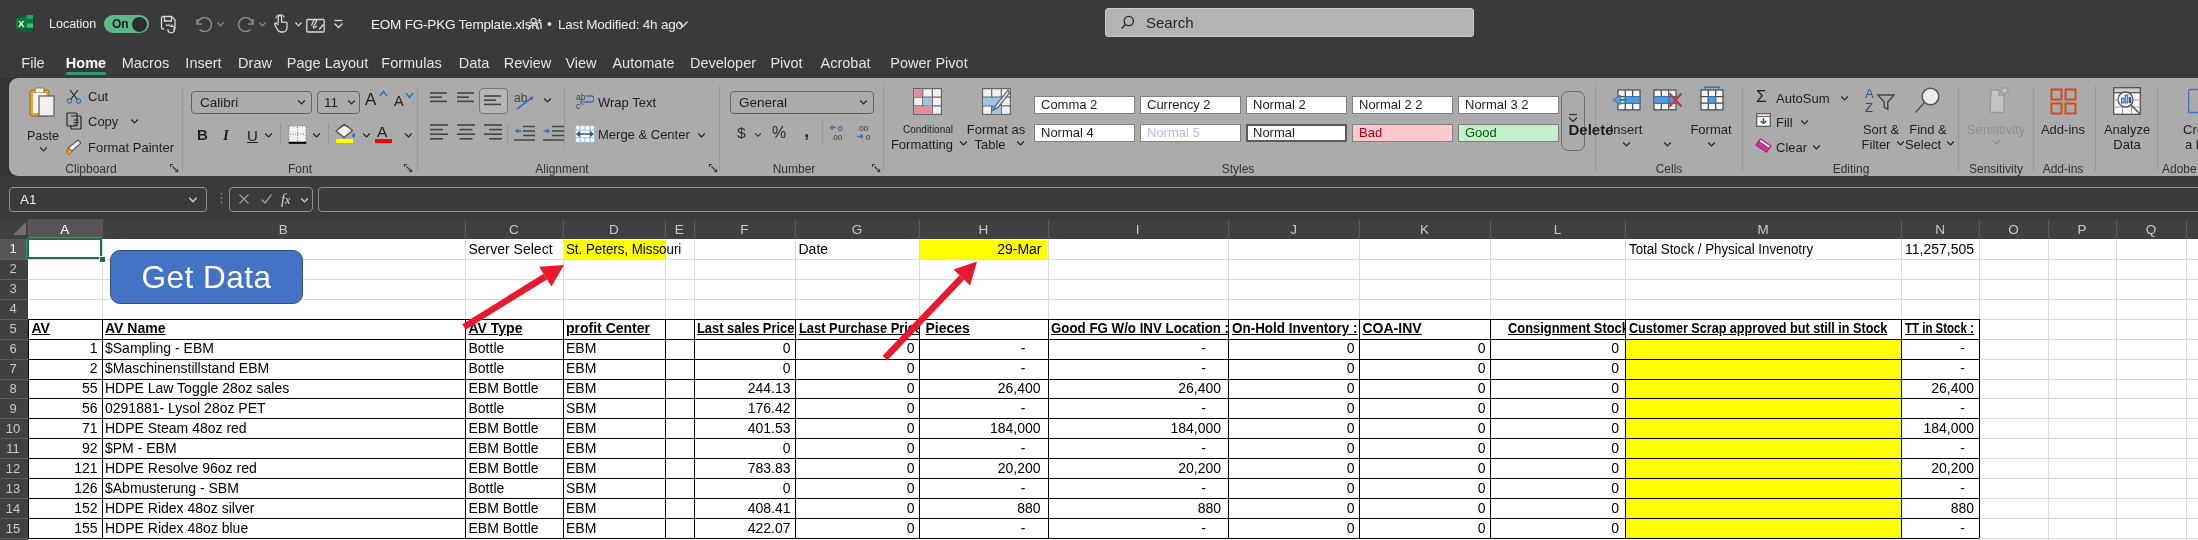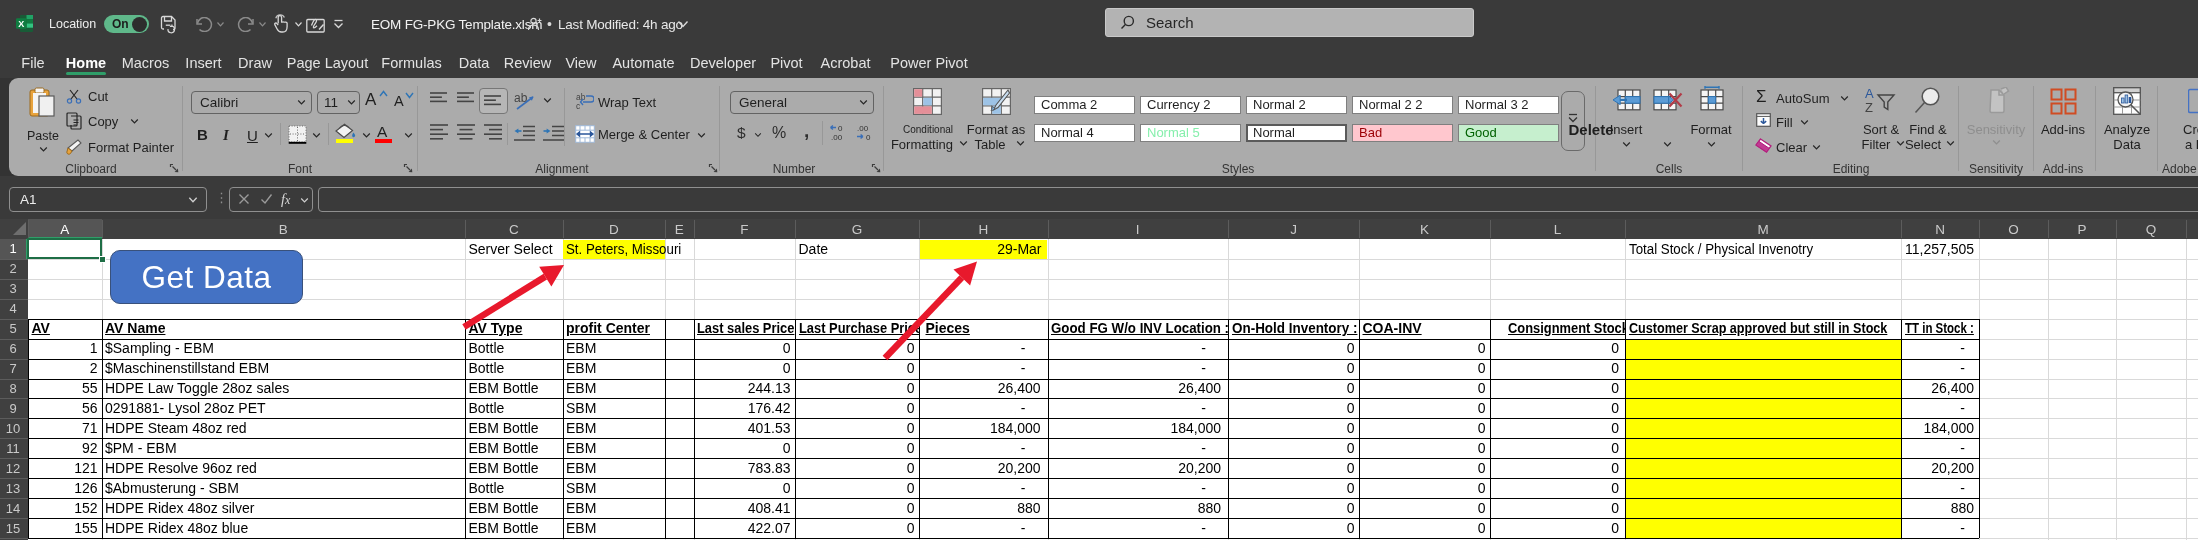--- a/index.html
+++ b/index.html
@@ -332,21 +332,21 @@
 <div class="a" style="left:1147px;top:98px;height:14px;line-height:14px;font-size:13px;color:#1f1f1f">Currency 2</div>
 <div class="a" style="left:1246px;top:96px;width:101px;height:18px;background:#fff;border:1px solid #7f7f7f"></div>
 <div class="a" style="left:1253px;top:98px;height:14px;line-height:14px;font-size:13px;color:#1f1f1f">Normal 2</div>
 <div class="a" style="left:1352px;top:96px;width:101px;height:18px;background:#fff;border:1px solid #7f7f7f"></div>
 <div class="a" style="left:1359px;top:98px;height:14px;line-height:14px;font-size:13px;color:#1f1f1f">Normal 2 2</div>
 <div class="a" style="left:1458px;top:96px;width:101px;height:18px;background:#fff;border:1px solid #7f7f7f"></div>
 <div class="a" style="left:1465px;top:98px;height:14px;line-height:14px;font-size:13px;color:#1f1f1f">Normal 3 2</div>
 <div class="a" style="left:1034px;top:124px;width:101px;height:18px;background:#fff;border:1px solid #7f7f7f"></div>
 <div class="a" style="left:1041px;top:126px;height:14px;line-height:14px;font-size:13px;color:#1f1f1f">Normal 4</div>
 <div class="a" style="left:1140px;top:124px;width:101px;height:18px;background:#fff;border:1px solid #7f7f7f"></div>
-<div class="a" style="left:1147px;top:126px;height:24px;line-height:14px;font-size:13px;color:#86efac">Normal 5</div>
+<div class="a" style="left:1147px;top:126px;height:24px;line-height:14px;font-size:13px;color:#c4b5fd">Normal 5</div>
 <div class="a" style="left:1246px;top:124px;width:101px;height:18px;background:#fff;border:2px solid #5a5a5a"></div>
 <div class="a" style="left:1253px;top:126px;height:14px;line-height:14px;font-size:13px;color:#1f1f1f">Normal</div>
 <div class="a" style="left:1352px;top:124px;width:101px;height:18px;background:#ffc7ce;border:1px solid #7f7f7f"></div>
 <div class="a" style="left:1359px;top:126px;height:14px;line-height:14px;font-size:13px;color:#9c0006">Bad</div>
 <div class="a" style="left:1458px;top:124px;width:101px;height:18px;background:#c6efce;border:1px solid #7f7f7f"></div>
 <div class="a" style="left:1465px;top:126px;height:14px;line-height:14px;font-size:13px;color:#006100">Good</div>
 <div class="a" style="left:1561px;top:91px;width:24px;height:60px;border:1px solid #6a6a6a;border-radius:7px"></div>
 <svg class="a" style="left:1567px;top:113px" width="12" height="11" viewBox="0 0 12 11" fill="none" stroke="#333" stroke-width="1.3">
 <path d="M2 1.5 h8"></path>
     <path d="M2 4.5 L6 8.5 L10 4.5"></path>

